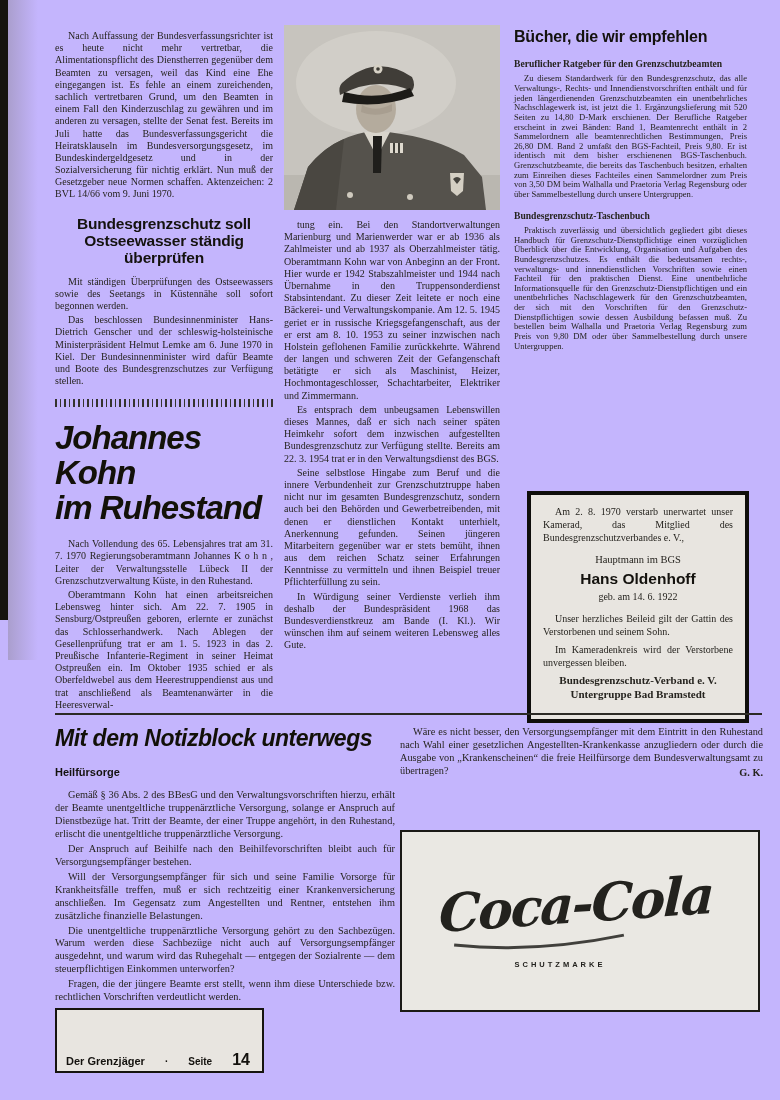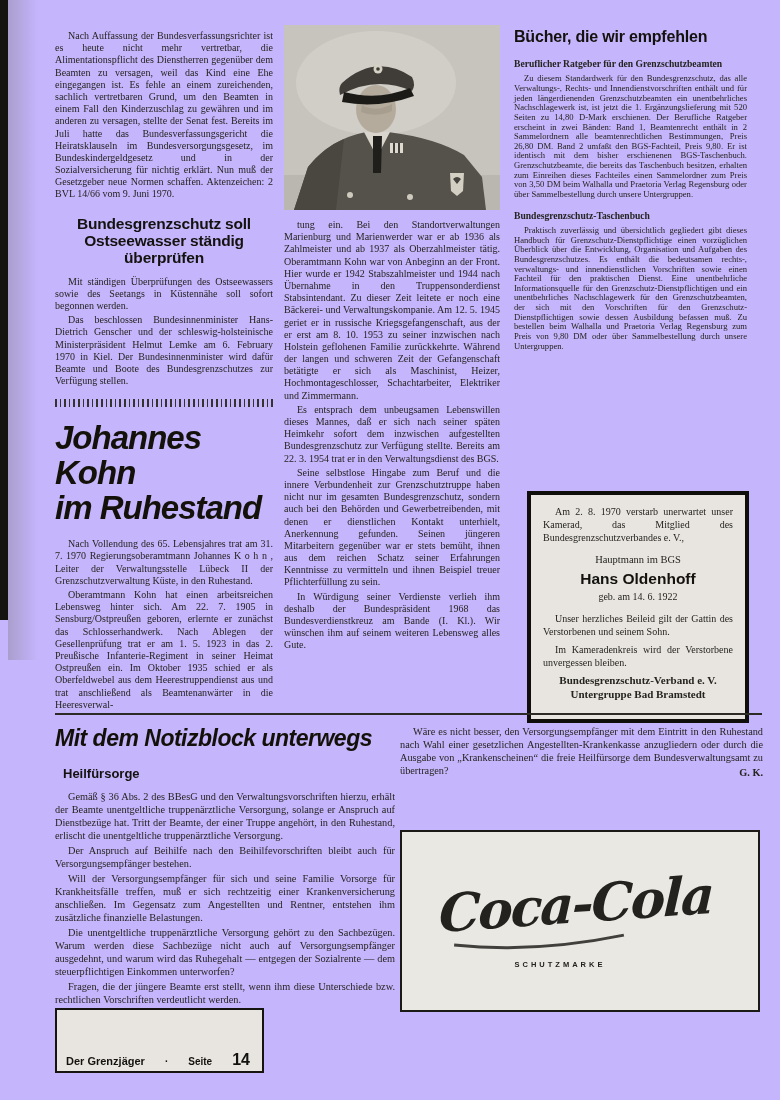--- a/index.html
+++ b/index.html
@@ -58,21 +58,21 @@
   .hrule { position:absolute; left:55px; top:713px; width:707px; height:2px; background:#2c2a25; }
 
   .bottom-left { position:absolute; left:55px; top:724px; width:340px; text-align:justify;
                  font-size:10.3px; line-height:1.26; }
   .notiz-headline {
     font-family:"Liberation Sans", sans-serif; font-weight:bold; font-style:italic;
     font-size:23px; letter-spacing:-.5px; white-space:nowrap; color:#121008;
     text-align:left; margin-bottom:13px;
   }
   .heil-head { font-family:"Liberation Sans", sans-serif; font-weight:bold;
-               font-size:13px; text-align:left; margin-bottom:9px; color:#14120e;margin-left:8px; }
+               font-size:11px; text-align:left; margin-bottom:9px; color:#14120e; }
 
   .bottom-right { position:absolute; left:400px; top:726px; width:363px; text-align:justify;
                   font-size:10.3px; line-height:1.26; }
   .byline { text-align:right; font-weight:bold; margin-top:-13px; }
 
   .cola-box {
     position:absolute; left:400px; top:830px; width:360px; height:182px;
     border:2px solid #1b1a16; background:#eae8e3;
   }
   .cola-logo { position:absolute; left:10px; top:18px; width:340px; height:110px; }
@@ -98,21 +98,21 @@
 
 <div class="page">
 
   <div class="black-bar"></div>
   <div class="scan-shade"></div>
 
   <div class="col col-left">
     <p class="body">Nach Auffassung der Bundesverfassungsrichter ist es heute nicht mehr vertretbar, die Alimentationspflicht des Dienstherren gegenüber dem Beamten zu versagen, weil das Kind eine Ehe eingegangen ist. Es fehle an einem zureichenden, sachlich vertretbaren Grund, um den Beamten in einem Fall den Kinderzuschlag zu gewähren und im anderen zu versagen, stellte der Senat fest. Bereits im Juli hatte das Bundesverfassungsgericht die Heiratsklauseln im Bundesversorgungsgesetz, im Bundeskindergeldgesetz und in der Sozialversicherung für nichtig erklärt. Nun muß der Gesetzgeber neue Normen schaffen. Aktenzeichen: 2 BVL 14/66 vom 9. Juni 1970.</p>
     <div class="sec-head">Bundesgrenzschutz soll Ostseewasser ständig überprüfen</div>
     <p class="body">Mit ständigen Überprüfungen des Ostseewassers sowie des Seetangs in Küstennähe soll sofort begonnen werden.</p>
-    <p class="body">Das beschlossen Bundesinnenminister Hans-Dietrich Genscher und der schleswig-holsteinische Ministerpräsident Helmut Lemke am 6. February 1970 in Kiel. Der Bundesinnenminister wird dafür Beamte und Boote des Bundesgrenzschutzes zur Verfügung stellen.</p>
+    <p class="body">Das beschlossen Bundesinnenminister Hans-Dietrich Genscher und der schleswig-holsteinische Ministerpräsident Helmut Lemke am 6. June 1970 in Kiel. Der Bundesinnenminister wird dafür Beamte und Boote des Bundesgrenzschutzes zur Verfügung stellen.</p>
     <div class="dotted-rule"></div>
     <div class="kohn-headline">
       <div>Johannes Kohn</div>
       <div>im Ruhestand</div>
     </div>
     <p class="body">Nach Vollendung des 65. Lebensjahres trat am 31. 7. 1970 Regierungsoberamtmann Johannes K o h n , Leiter der Verwaltungsstelle Lübeck II der Grenzschutzverwaltung Küste, in den Ruhestand.</p>
     <p class="body">Oberamtmann Kohn hat einen arbeitsreichen Lebensweg hinter sich. Am 22. 7. 1905 in Sensburg/Ostpreußen geboren, erlernte er zunächst das Schlosserhandwerk. Nach Ablegen der Gesellenprüfung trat er am 1. 5. 1923 in das 2. Preußische Infanterie-Regiment in seiner Heimat Ostpreußen ein. Im Oktober 1935 schied er als Oberfeldwebel aus dem Heerestruppendienst aus und trat anschließend als Beamtenanwärter in die Heeresverwal-</p>
   </div>
 
   <div class="col col-middle">

